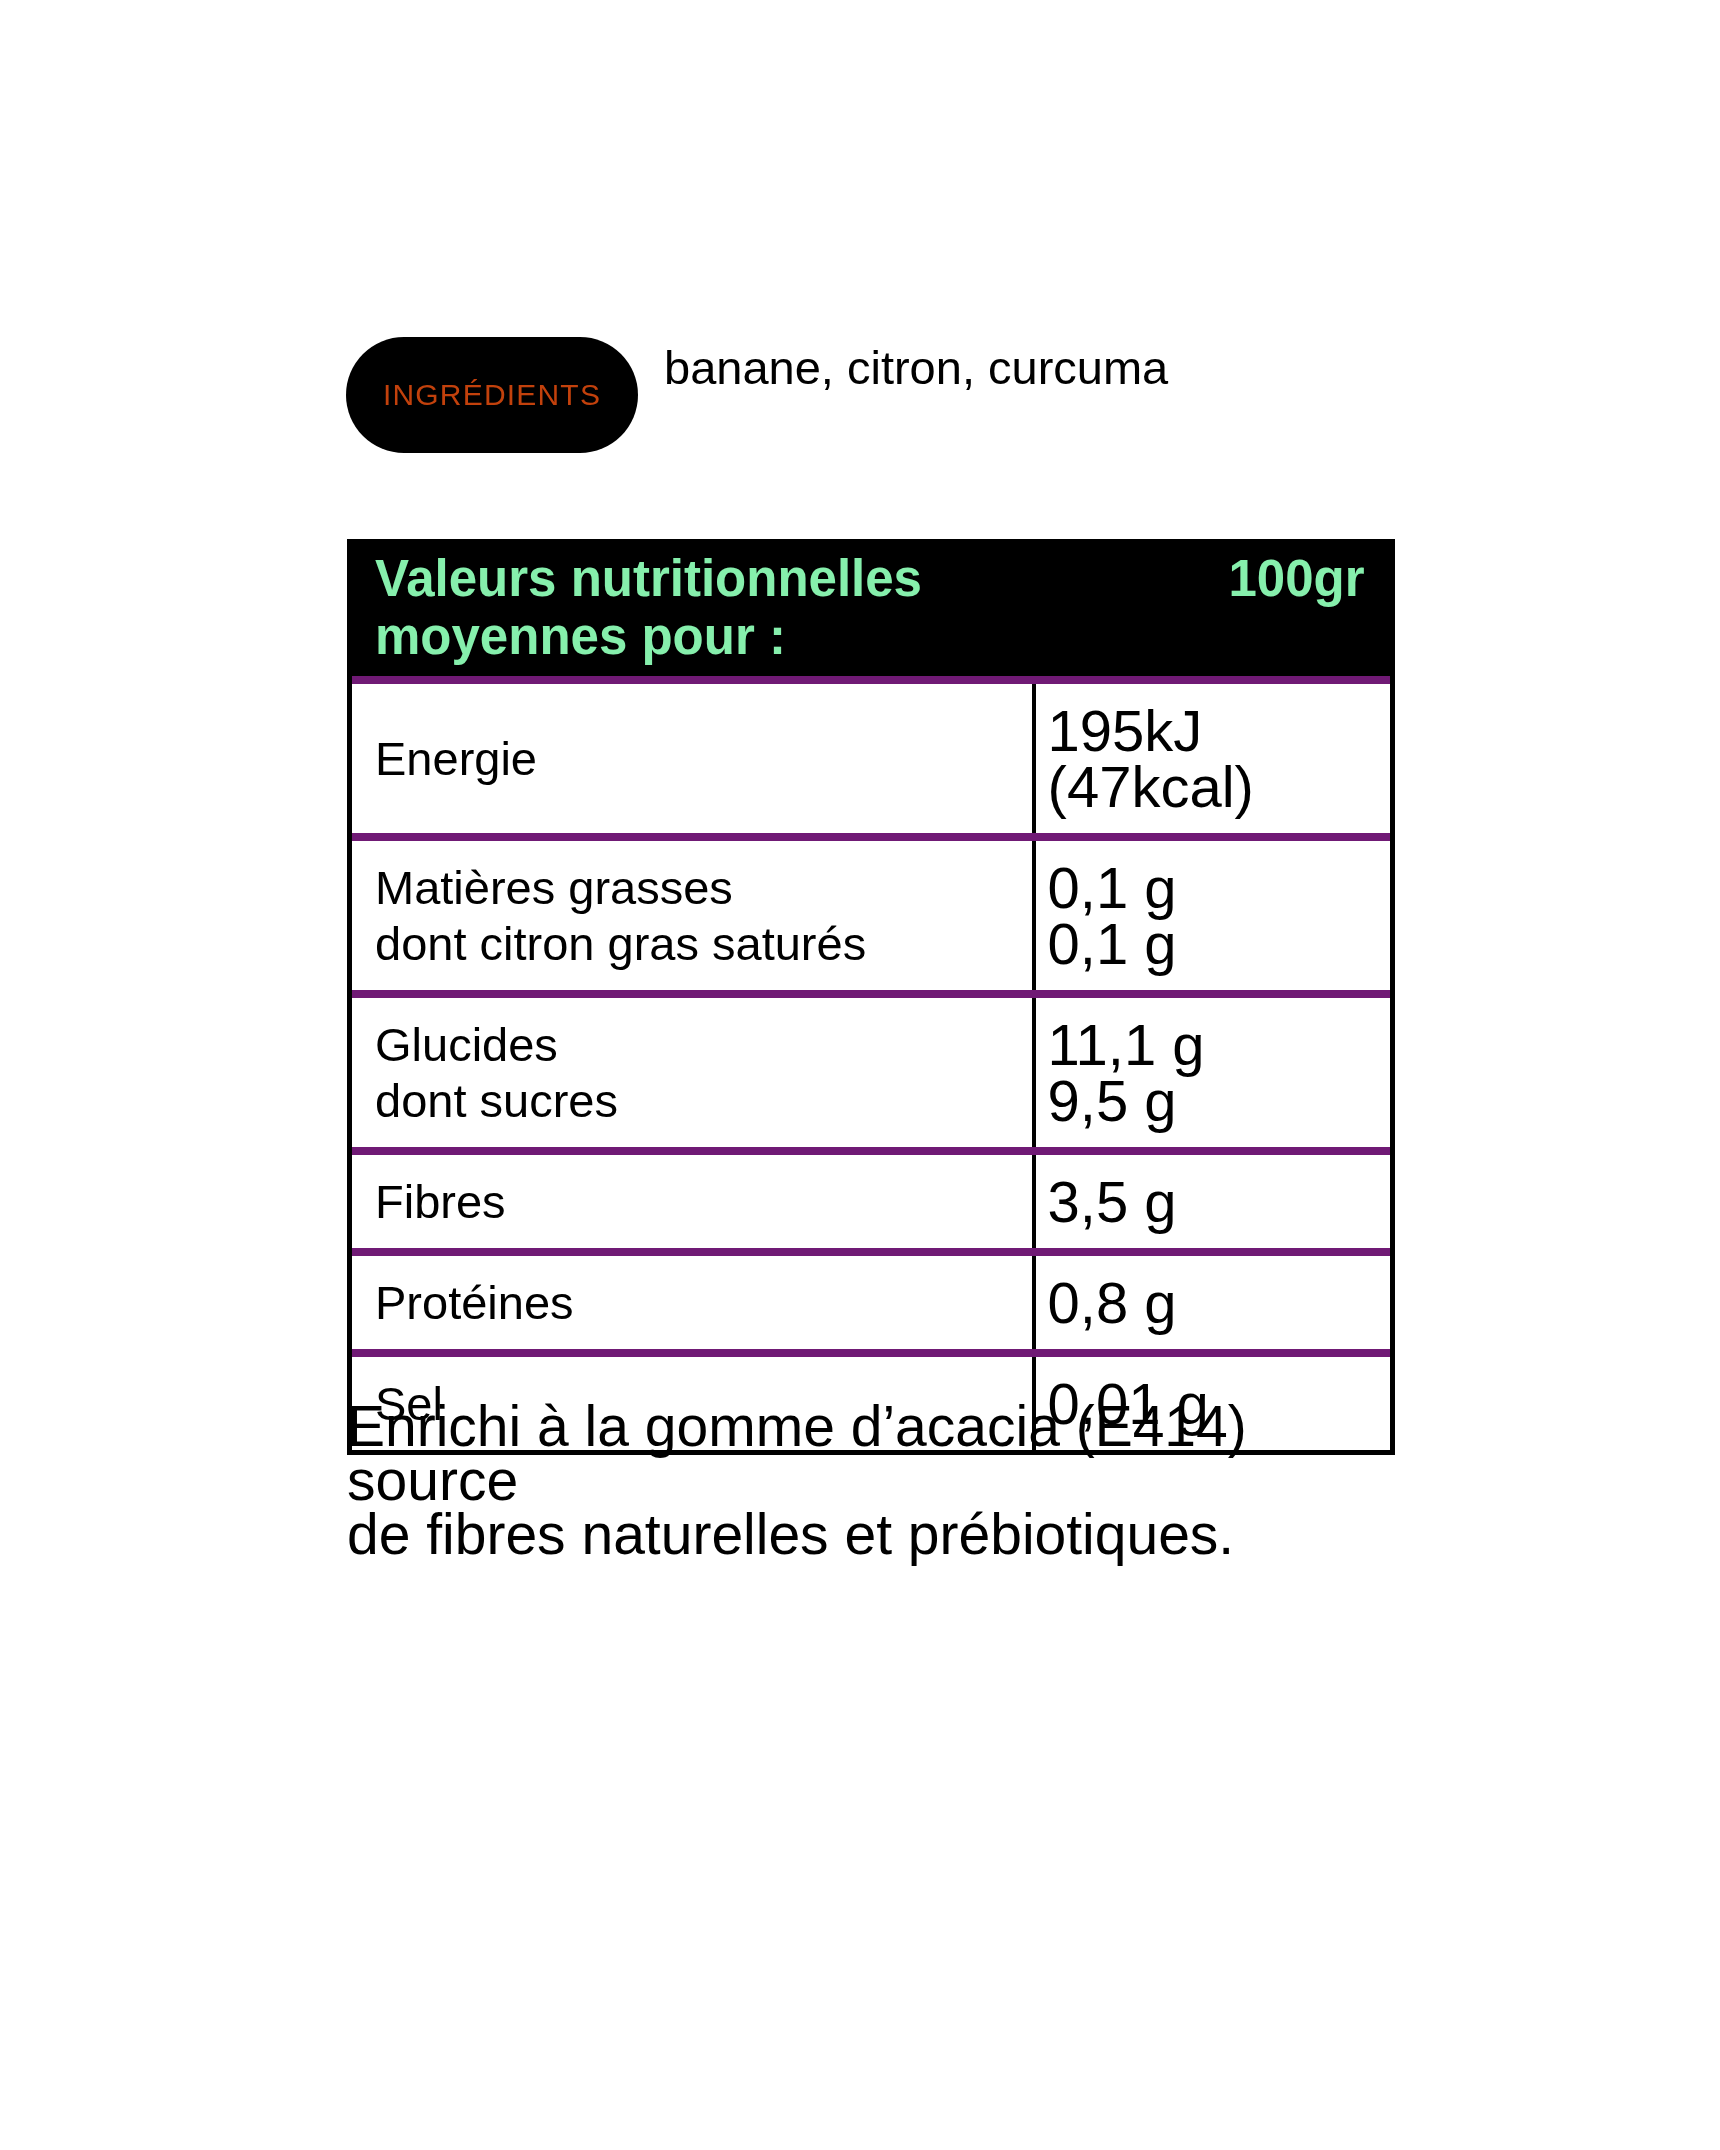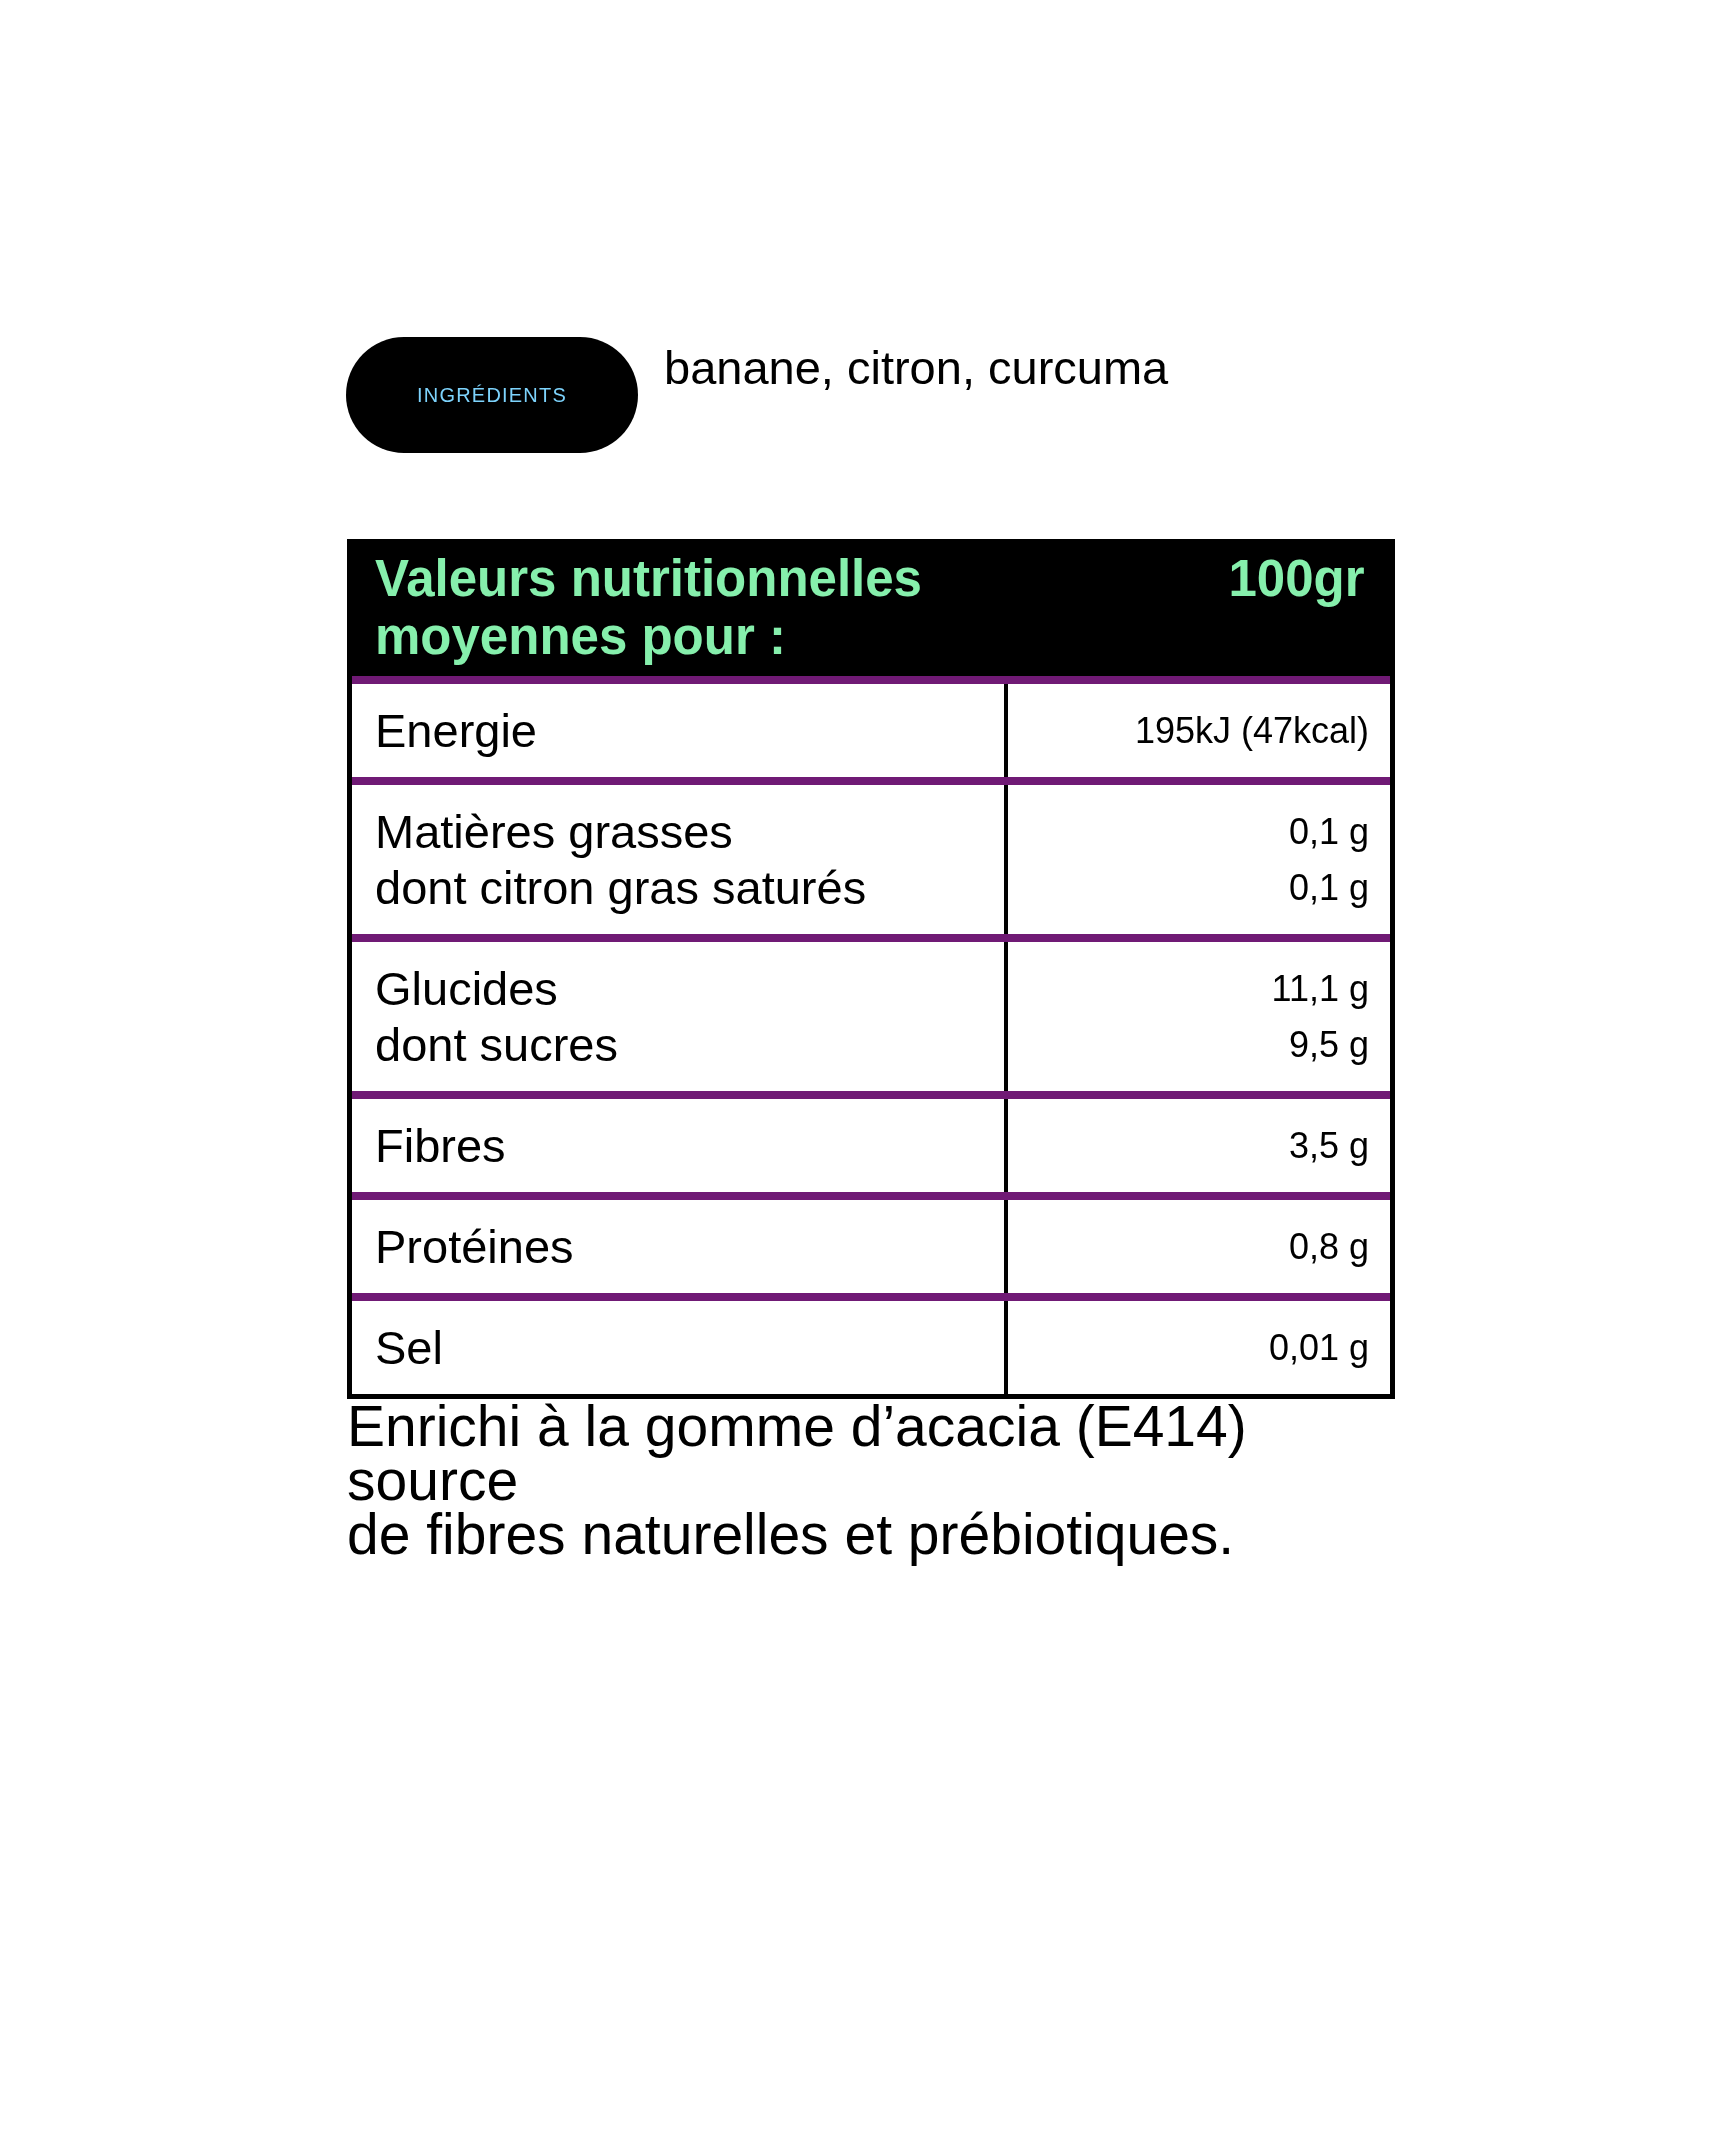--- a/index.html
+++ b/index.html
@@ -14,22 +14,22 @@
   }
   .badge {
     position: absolute;
     left: 346px; top: 337px;
     width: 292px; height: 116px;
     background: #000000;
     border-radius: 59px;
     display: flex; align-items: center; justify-content: center;
   }
   .badge span {
-    color: #7dd3fc;
-    font-size: 20px;
+    color: #c2410c;
+    font-size: 30px;
     letter-spacing: 1.2px;
     white-space: nowrap;
     text-align: center;
   }
   .ing-text {
     position: absolute;
     left: 664px; top: 341px;
     width: 649px;
     font-size: 47px;
     line-height: 54px;
@@ -63,24 +63,24 @@
     flex: 0 0 auto;
     display: flex; flex-direction: column; justify-content: center;
     font-size: 47px;
     line-height: 56px;
     padding: 18.5px 11.6px 18.5px 23px;
   }
   .cell-value {
     flex: 1;
     border-left: 4.6px solid #000000;
     display: flex; flex-direction: column; justify-content: center;
-    text-align: right;
-    font-size: 36px;
+    font-size: 58px;
     line-height: 56px;
     padding: 18.5px 21px 18.5px 11.6px;
+    margin-left: 28px;
   }
   .notes {
     position: absolute;
     left: 347px; top: 1399px;
     width: 1048px;
     font-size: 57px;
     line-height: 54px;
   }
   .notes .para { margin-bottom: 29px; }
   .notes .para:last-child { margin-bottom: 0; }

